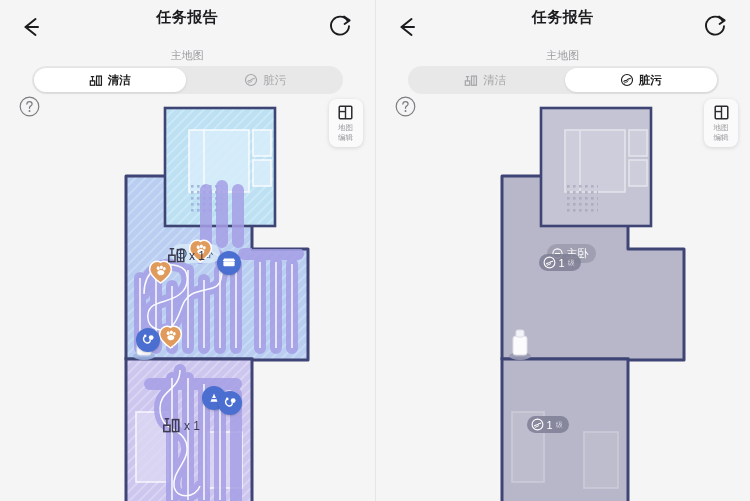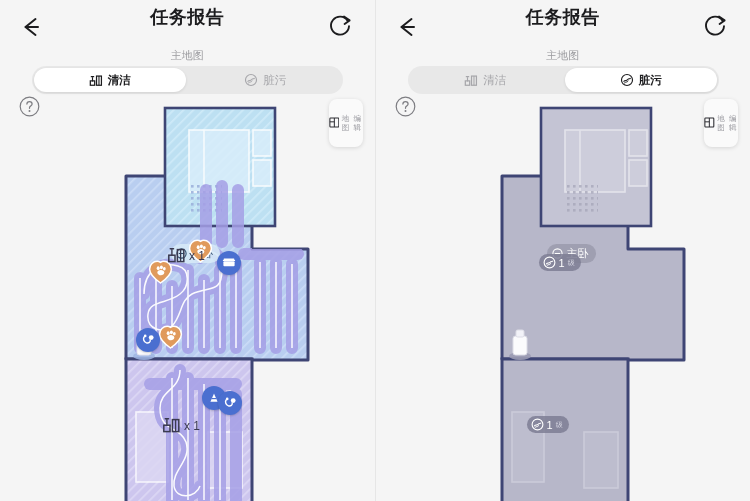--- a/index.html
+++ b/index.html
@@ -20,21 +20,21 @@
   .panel.right{border-left:1px solid #e6e6e6;}
 
   
   .hdr{position:relative;height:52px;}
   .back{
     position:absolute;left:18px;top:14px;width:28px;height:26px;
     cursor:pointer;
   }
   .back svg{display:block;}
   .titles{position:absolute;left:0;right:0;top:6px;text-align:center;}
-  .title{font-size:18px;font-weight:bold;color:#1c1c1e;letter-spacing:.5px;line-height:22px;}
+  .title{font-size:15px;font-weight:bold;color:#1c1c1e;letter-spacing:.5px;line-height:22px;}
   .subtitle{font-size:11px;color:#9b9b9f;line-height:16px;margin-top:19px;}
   .share{
     position:absolute;right:20px;top:12px;width:28px;height:28px;cursor:pointer;
   }
 
   
   .seg{
     position:absolute;left:32px;top:66px;
     width:311px;height:28px;
     background:#e8e8e8;border-radius:15px;
@@ -57,21 +57,21 @@
   .help{
     position:absolute;left:19px;top:96px;width:21px;height:21px;cursor:pointer;
   }
 
   
   .mapedit{
     position:absolute;right:12px;top:99px;
     width:34px;height:48px;
     background:#fafafa;border-radius:8px;
     box-shadow:0 1px 4px rgba(0,0,0,.13);
-    display:flex;flex-direction:row;align-items:center;
+    display:flex;flex-direction:column;align-items:center;
     justify-content:center;gap:1px;cursor:pointer;z-index:40;
   }
   .mapedit .gi{width:15px;height:15px;margin-bottom:2px;}
   .mapedit .lbl{font-size:7.5px;color:#9a9aa0;line-height:9px;text-align:center;}
 
   
   .map{position:absolute;left:0;top:94px;width:375px;height:415px;margin-left:40px;}
   .map svg{display:block;}
 
   

